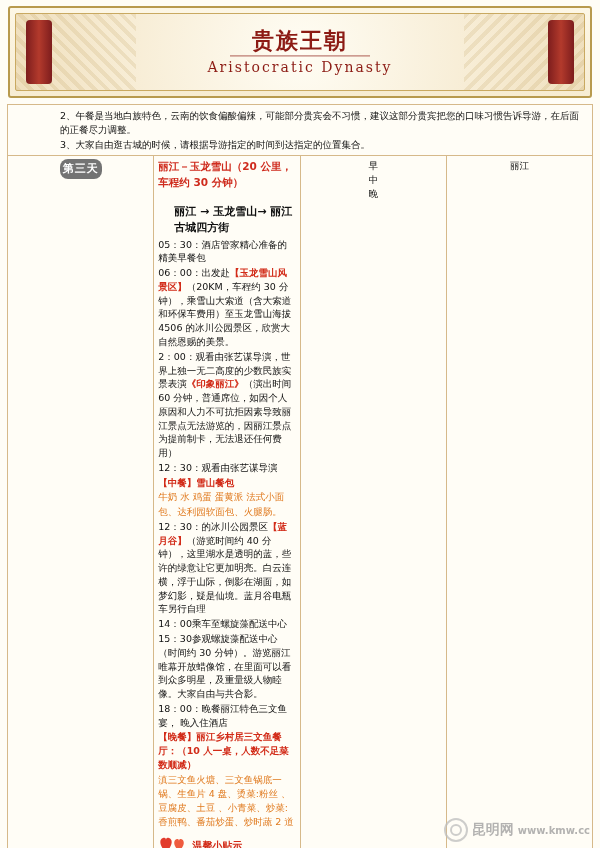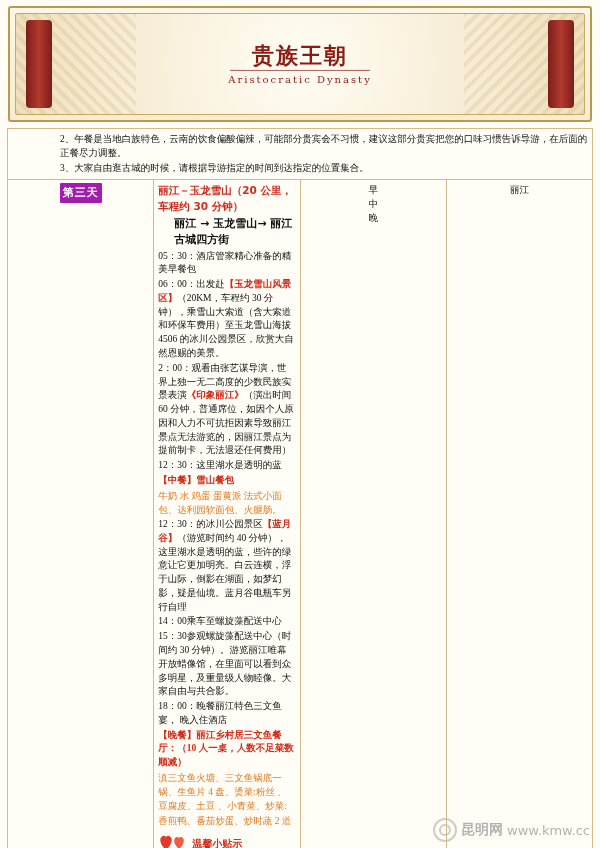--- a/index.html
+++ b/index.html
@@ -8,21 +8,21 @@
     background:#fffdf6;
     font-family:"DejaVu Sans","Liberation Sans",sans-serif;
     font-size:9.5px;
     color:#111;
     position:relative;
     overflow:hidden;
   }
   
   .banner{
     position:relative;
-    height:116px;
+    height:92px;
     margin:6px 8px 0 8px;
     background:
       linear-gradient(#fdf7e6,#f7ecd2);
     border:2px solid #b89a4e;
     border-radius:3px;
     box-sizing:border-box;
   }
   .banner-inner{
     position:absolute;inset:5px;
     border:1px solid #c9a961;
@@ -49,21 +49,21 @@
     position:absolute;left:50%;top:50%;transform:translate(-50%,-50%);
     text-align:center;width:260px;
   }
   .logo-cn{
     font-family:"DejaVu Serif","Liberation Serif",serif;
     font-size:22px;font-weight:bold;color:#8c1b14;letter-spacing:2px;
     line-height:1.1;
   }
   .logo-en{
     font-family:"DejaVu Serif","Liberation Serif",serif;
-    font-size:10px;color:#8c1b14;letter-spacing:2px;margin-top:2px;
+    font-size:14px;color:#8c1b14;letter-spacing:2px;margin-top:2px;
   }
   .logo-rule{
     width:140px;height:1px;background:#8c1b14;margin:3px auto;opacity:.7;
   }
 
   
   table.itin{
     width:586px;
     margin:6px 7px 0 7px;
     border-collapse:collapse;
@@ -74,35 +74,35 @@
     vertical-align:top;
     padding:3px 4px;
     line-height:1.45;
   }
   .col-day{width:46px;text-align:center;vertical-align:middle;font-weight:bold;font-size:11px;color:#111;}
   .col-meal{width:26px;text-align:center;vertical-align:middle;font-size:9.5px;line-height:1.6;}
   .col-hotel{width:42px;text-align:center;vertical-align:middle;font-size:9.5px;}
   .col-main{}
   .day-badge{
     display:inline-block;
-    background:#a21caf;
+    background:#737373;
     color:#fff;
     padding:2px 3px;
-    border-radius:1px;
+    border-radius:8px;
     font-weight:bold;
     font-size:11px;
     letter-spacing:1px;
   }
   .route-title{
-    color:#cf2b1d;font-weight:bold;font-size:10.5px;margin-bottom:2px;
+    color:#cf2b1d;font-weight:bold;font-size:10.5px;margin-bottom:14px;
   }
   .route-sub{
     font-weight:bold;font-size:11px;margin:2px 0 2px 16px;color:#111;
   }
-  .line{margin:1px 0;font-family:Liberation Serif, serif;}
+  .line{margin:1px 0;}
   .redb{color:#d22b18;font-weight:bold;}
   .tag{color:#d22b18;font-weight:bold;}
   .meal-list{color:#e07a1f;line-height:1.5;}
   .notice-wrap{margin:6px 0 4px 0;}
   .notice-badge{
     display:inline-block;position:relative;
     padding:3px 8px 1px 34px;
     color:#d22b18;font-weight:bold;font-size:10px;
   }
   .hearts{
@@ -117,21 +117,21 @@
     margin-top:8px;
   }
   .wm-logo{
     width:20px;height:20px;border:2px solid #bdbdbd;border-radius:50%;
     position:relative;
   }
   .wm-logo:before{
     content:"";position:absolute;left:4px;top:4px;width:8px;height:8px;
     border:2px solid #bdbdbd;border-radius:50%;
   }
-  .wm-sub{font-size:13px;color:#9a9a9a;font-weight:normal;}
+  .wm-sub{font-size:10px;color:#9a9a9a;font-weight:bold;}
 </style>
 </head>
 <body>
 
 <div class="banner">
   <div class="banner-inner">
     <div class="banner-orn left"></div>
     <div class="banner-orn right"></div>
     <div class="banner-scroll l"></div>
     <div class="banner-scroll r"></div>
@@ -152,21 +152,21 @@
         </td>
       </tr>
       <tr>
         <td class="col-day"><span class="day-badge">第三天</span></td>
         <td class="col-main">
           <div class="route-title">丽江－玉龙雪山（20 公里，车程约 30 分钟）</div>
           <div class="route-sub">丽江 → 玉龙雪山→ 丽江古城四方街</div>
           <div class="line"><span>05：30：</span><span>酒店管家精心准备的精美早餐包</span></div>
           <div class="line"><span>06：00：</span><span>出发赴</span><span class="redb">【玉龙雪山风景区】</span><span>（20KM，车程约 30 分钟），乘雪山大索道（含大索道和环保车费用）至玉龙雪山海拔 4506 的冰川公园景区，欣赏大自然恩赐的美景。</span></div>
           <div class="line"><span>2：00：</span><span>观看由张艺谋导演，世界上独一无二高度的少数民族实景表演</span><span class="redb">《印象丽江》</span><span>（演出时间 60 分钟，普通席位，如因个人原因和人力不可抗拒因素导致丽江景点无法游览的，因丽江景点为提前制卡，无法退还任何费用）</span></div>
-          <div class="line"><span>12：30：</span><span>这里湖水是透明的蓝</span></div>
+          <div class="line"><span>12：30：</span><span>观看由张艺谋导演</span></div>
           <div class="line tag">【中餐】雪山餐包</div>
           <div class="line meal-list">牛奶   水   鸡蛋   蛋黄派  法式小面包、达利园软面包、火腿肠。</div>
           <div class="line"><span>12：30：</span><span>的冰川公园景区</span><span class="redb">【蓝月谷】</span><span>（游览时间约 40 分钟），这里湖水是透明的蓝，些许的绿意让它更加明亮。白云连横，浮于山际，倒影在湖面，如梦幻影，疑是仙境。蓝月谷电瓶车另行自理</span></div>
           <div class="line"><span>14：00</span><span>乘车至螺旋藻配送中心</span></div>
           <div class="line"><span>15：30</span><span>参观螺旋藻配送中心（时间约 30 分钟）。游览丽江唯幕开放蜡像馆，在里面可以看到众多明星，及重量级人物睦像。大家自由与共合影。</span></div>
           <div class="line"><span>18：00：</span><span>晚餐丽江特色三文鱼宴，   晚入住酒店</span></div>
           <div class="line tag">【晚餐】丽江乡村居三文鱼餐厅：（10 人一桌，人数不足菜数顺减）</div>
           <div class="line meal-list">滇三文鱼火塘、三文鱼锅底一锅、生鱼片 4 盘、烫菜:粉丝 、豆腐皮、土豆 、小青菜、炒菜:香煎鸭、番茄炒蛋、炒时蔬 2 道</div>
           <div class="notice-wrap"><div class="notice-badge"><svg class="hearts" viewBox="0 0 32 20">
                 <path d="M8 18 C1 12 1 5 5 4 C8 3 8 6 8 6 C8 6 8 3 11 4 C15 5 15 12 8 18Z" fill="#e23b2c"></path>

